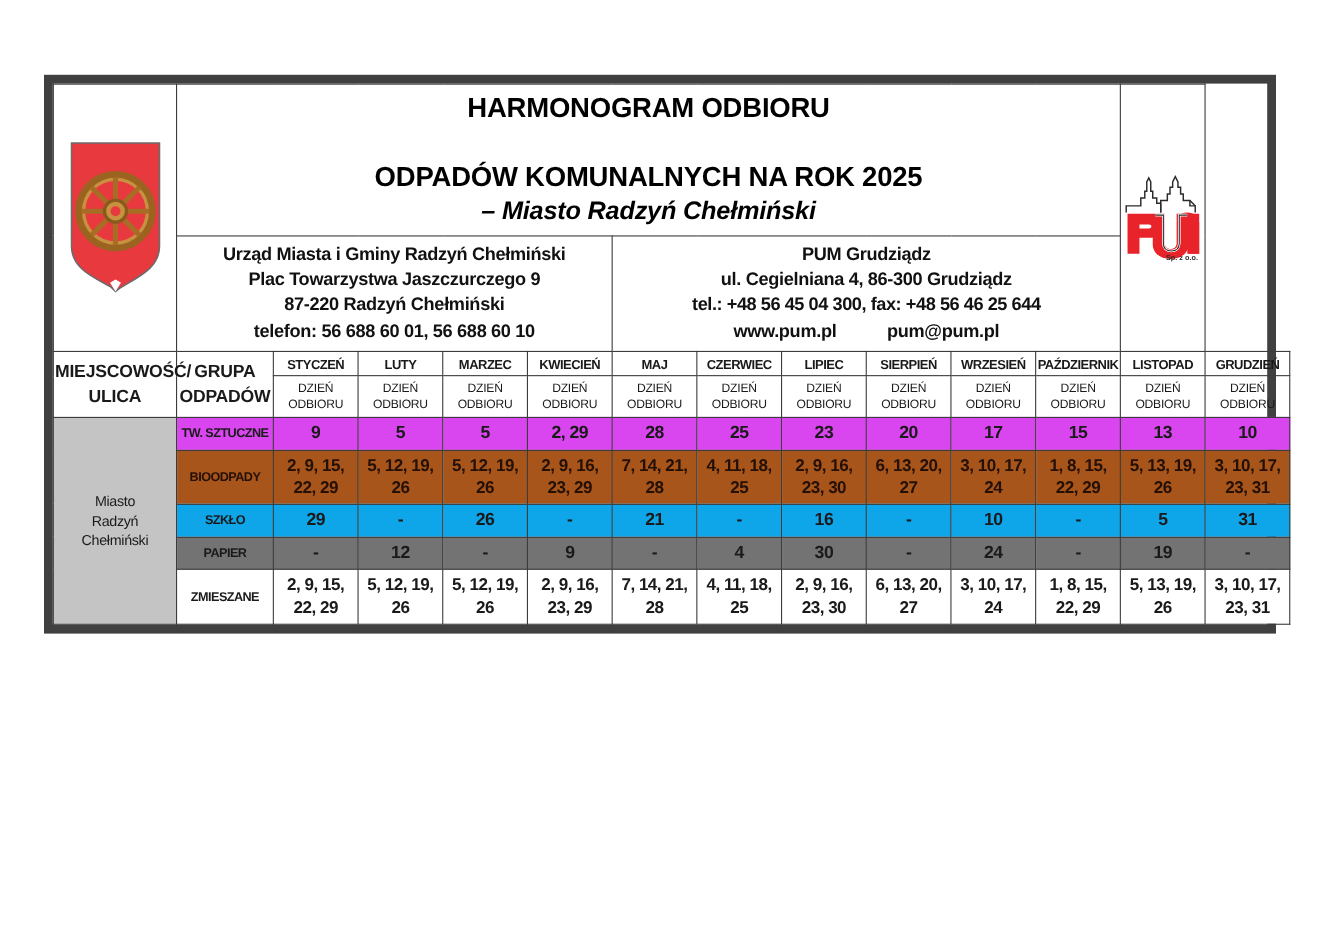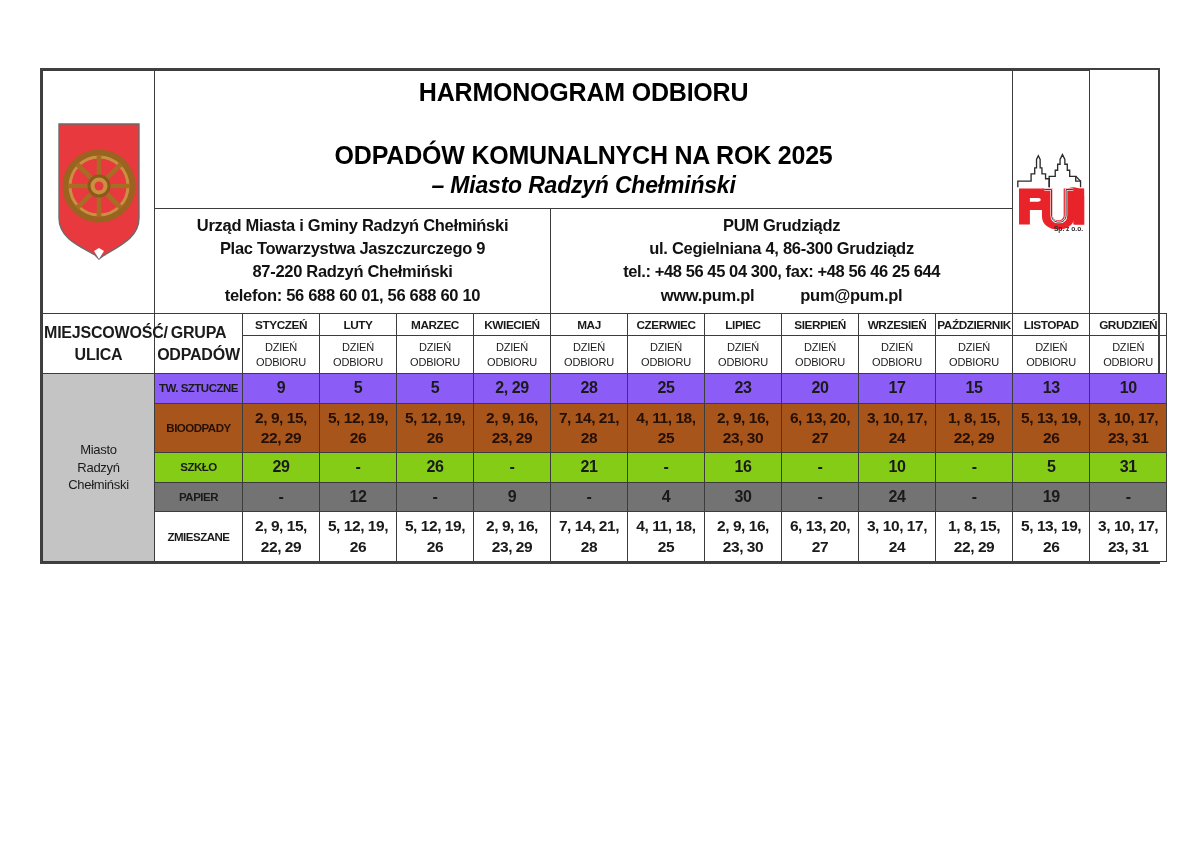--- a/index.html
+++ b/index.html
@@ -21,21 +21,21 @@
     height: 849px;
     background: #ffffff;
   }
 
   
   .sheet {
     position: absolute;
     left: 40px;
     top: 68px;
     width: 1120px;
-    border: 2px solid #404040;
+    border: 8px solid #404040;
     box-sizing: border-box;
     background: #fff;
   }
 
   table.grid {
     border-collapse: collapse;
     width: 100%;
     table-layout: fixed;
   }
   table.grid td {
@@ -141,23 +141,23 @@
   }
   .day-cell {
     font-weight: bold;
     font-size: 15.5px;
     line-height: 1.3;
     letter-spacing: -0.45px;
     padding: 4px 1px !important;
   }
   .day-cell.single { font-size: 16px; }
 
-  .row-yellow td { background: #8b5cf6; }
+  .row-yellow td { background: #d946ef; }
   .row-brown  td { background: #a8551b; color: #241005; }
-  .row-green  td { background: #84cc16; }
+  .row-green  td { background: #0ea5e9; }
   .row-blue   td { background: #737373; }
   .row-white  td { background: #ffffff; }
 
   .row-yellow .loc-cell,
   .row-brown  .loc-cell,
   .row-green  .loc-cell,
   .row-blue   .loc-cell,
   .row-white  .loc-cell { background: #c4c4c4; color: #1a1a1a; }
 
   

